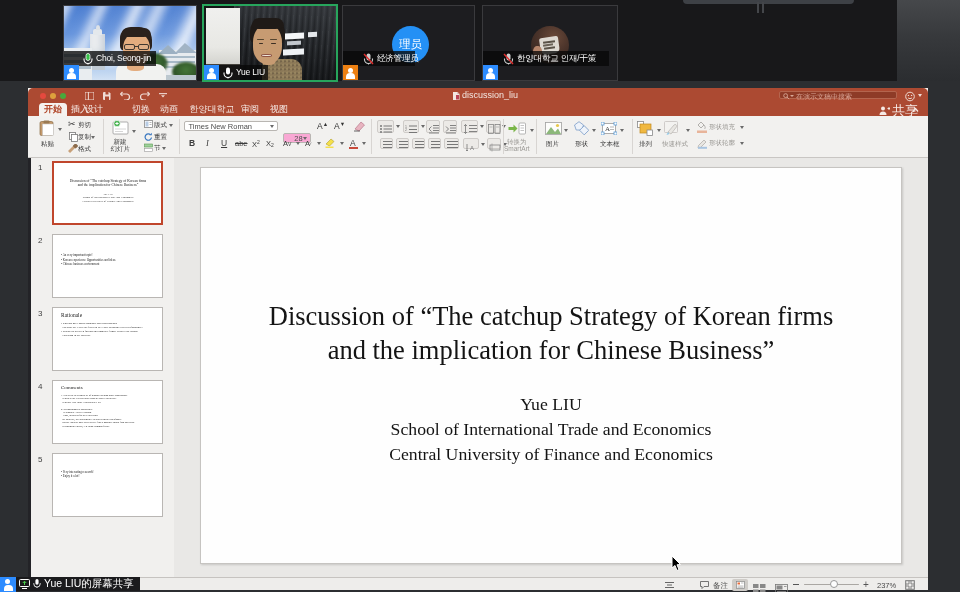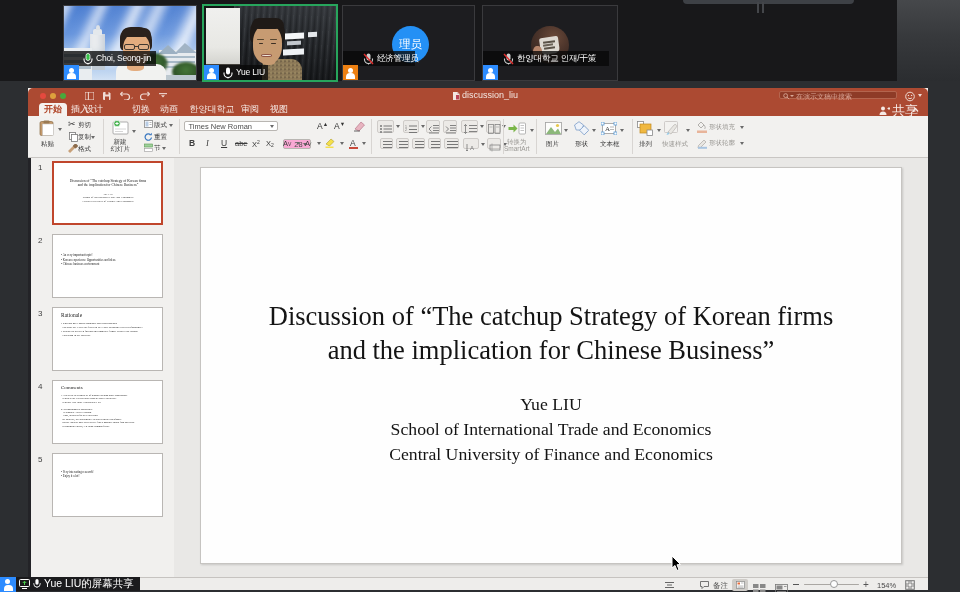--- a/index.html
+++ b/index.html
@@ -282,21 +282,21 @@
         </svg>
     <div class="rtxt" style="left:126px;top:17px;">重置</div>
     <svg class="abs" style="left:116px;top:27.5px;" width="9" height="9" viewBox="0 0 9 9">
           <rect x="0.5" y="1" width="8" height="3" fill="#9fd09a" stroke="#5a9a55" stroke-width=".6"></rect>
           <rect x="0.5" y="5.5" width="8" height="3" fill="#fff" stroke="#999" stroke-width=".6"></rect>
         </svg>
     <div class="rtxt" style="left:126px;top:28.5px;">节</div>
         <div class="caret" style="left:134px;top:31.5px;"></div>
     <div class="rsep" style="left:151px;"></div>
     <div class="abs" style="left:155.5px;top:5px;width:94.5px;height:10.5px;background:#fff;border:1px solid #b9b6b2;border-radius:2px;font-size:7.5px;color:#4e4e4e;line-height:9px;padding-left:4px;">Times New Roman<div class="caret" style="right:3px;top:3.5px;left:auto;"></div></div>
-    <div class="abs" style="left:254.5px;top:23px;width:28px;height:10.5px;background:#f9a8d4;border:1px solid #b9b6b2;border-radius:2px;font-size:7.5px;color:#4e4e4e;line-height:9px;padding-left:4px;text-align:center;">28<div class="caret" style="right:3px;top:3.5px;left:auto;"></div></div>
+    <div class="abs" style="left:254.5px;top:17px;width:28px;height:10.5px;background:#f9a8d4;border:1px solid #b9b6b2;border-radius:2px;font-size:7.5px;color:#4e4e4e;line-height:9px;padding-left:4px;text-align:center;">28<div class="caret" style="right:3px;top:3.5px;left:auto;"></div></div>
     <div class="abs" style="left:289px;top:5px;font-size:8.5px;color:#333;">A<span style="font-size:5.5px;vertical-align:3px;">▲</span></div>
     <div class="abs" style="left:306px;top:5px;font-size:8.5px;color:#333;">A<span style="font-size:5.5px;vertical-align:3px;">▼</span></div>
     <svg class="abs" style="left:325px;top:5px;" width="13" height="11" viewBox="0 0 13 11">
           <path d="M2 8 L8 1 l3.5 3 L6 10z" fill="#e8b4c0" stroke="#b06a80" stroke-width=".6"></path>
           <path d="M1 10 h6" stroke="#555" stroke-width=".9"></path>
         </svg>
     <div class="abs" style="left:161px;top:22.5px;font-size:8.5px;font-weight:bold;color:#3c3c3c;">B</div>
     <div class="abs" style="left:178px;top:22.5px;font-size:8.5px;font-style:italic;font-family:'Liberation Serif',serif;color:#3c3c3c;">I</div>
     <div class="abs" style="left:193px;top:22.5px;font-size:8.5px;text-decoration:underline;color:#3c3c3c;">U</div>
     <div class="abs" style="left:207px;top:23px;font-size:7.5px;text-decoration:line-through;color:#3c3c3c;">abe</div>
@@ -505,21 +505,21 @@
     <div class="abs" style="left:747px;top:1.5px;"><svg width="13" height="10" viewBox="0 0 13 10">
             <rect x="0.5" y="0.5" width="12" height="9" fill="none" stroke="#777" stroke-width=".8"></rect>
             <rect x="1.5" y="1.5" width="6" height="4" fill="#888"></rect>
             <line x1="9" y1="2.5" x2="11.5" y2="2.5" stroke="#888" stroke-width=".8"></line>
             <line x1="2" y1="7.5" x2="11" y2="7.5" stroke="#888" stroke-width=".8"></line>
           </svg></div>
     <div class="abs" style="left:765px;top:5.5px;width:6px;height:1.4px;background:#555;"></div>
     <div class="abs" style="left:776px;top:5.8px;width:55px;height:1.6px;background:#aaa7a3;border-radius:1px;"></div>
     <div class="abs" style="left:802px;top:2px;width:8px;height:8px;border-radius:50%;background:#fdfdfd;border:1px solid #999;"></div>
     <div class="abs" style="left:835px;top:1px;font-size:10px;color:#555;">+</div>
-    <div class="stxt" style="left:849px;top:2.5px;">154%</div>
+    <div class="stxt" style="left:849px;top:2.5px;">237%</div>
     <svg class="abs" style="left:877px;top:1.5px;" width="10" height="10" viewBox="0 0 10 10">
           <rect x="0.7" y="0.7" width="8.6" height="8.6" fill="none" stroke="#777" stroke-width="1"></rect>
           <path d="M1 4 h3 V1 M9 4 h-3 V1 M1 6 h3 v3 M9 6 h-3 v3" fill="none" stroke="#777" stroke-width=".9"></path>
         </svg>
   </div>
 </div>
 <div class="abs" id="slide"></div>
 <div id="sl-title">Discussion of “The catchup Strategy of Korean firms<br>and the implication for Chinese Business”</div>
 <div id="sl-body">Yue LIU<br>School of International Trade and Economics<br>Central University of Finance and Economics</div>
 <div class="abs" id="sharesq">

